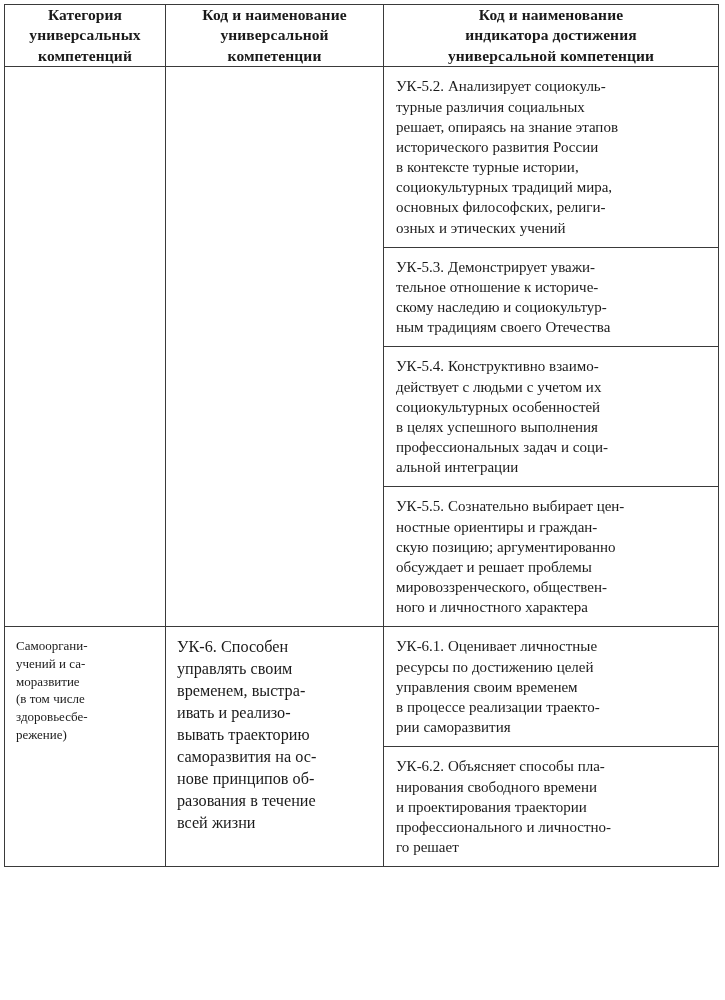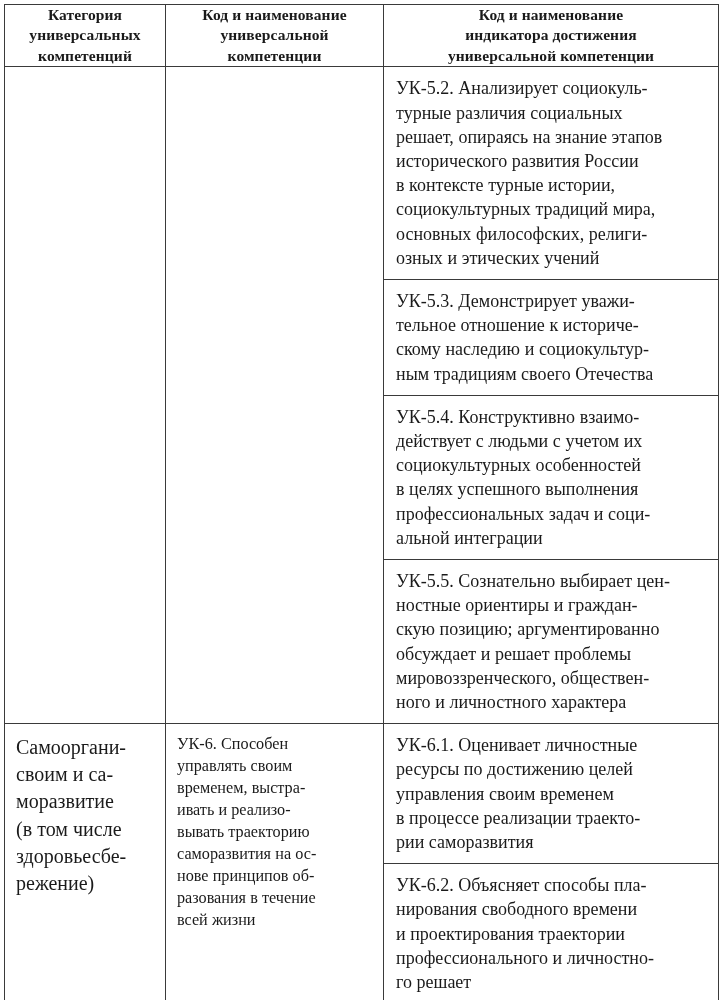--- a/index.html
+++ b/index.html
@@ -51,30 +51,30 @@
     font-size: 15.5px;
     line-height: 1.32;
     text-align: center;
     padding: 9px 8px 10px 8px;
     letter-spacing: 0.1px;
   }
   thead th .hdr-line { display: block; }
 
   
   td .cell {
-    font-size: 18px;
+    font-size: 15px;
     line-height: 1.345;
     padding: 8px 10px 9px 11px;
     text-align: left;
     hyphens: manual;
     word-spacing: 0.1px;
   }
   td.cat-cell .cell {
     padding: 10px 8px 9px 11px;
-    font-size: 20px;
+    font-size: 13px;
     line-height: 1.355;
   }
   td.comp-cell .cell {
     padding: 10px 10px 9px 11px;
     font-size: 16.2px;
     line-height: 1.355;
   }
   td.ind-cell .cell {
     padding: 9px 10px 9px 12px;
   }
@@ -166,21 +166,21 @@
             <span class="ln">мировоззренческого, обществен-</span>
             <span class="ln">ного и личностного характера</span>
           </div>
         </td>
       </tr>
 
       <tr>
         <td class="cat-cell" rowspan="2">
           <div class="cell">
             <span class="ln">Самооргани-</span>
-            <span class="ln">своим и са-</span>
+            <span class="ln">учений и са-</span>
             <span class="ln">моразвитие</span>
             <span class="ln">(в том числе</span>
             <span class="ln">здоровьесбе-</span>
             <span class="ln">режение)</span>
           </div>
         </td>
         <td class="comp-cell" rowspan="2">
           <div class="cell">
             <span class="ln">УК-6. Способен</span>
             <span class="ln">управлять своим</span>

